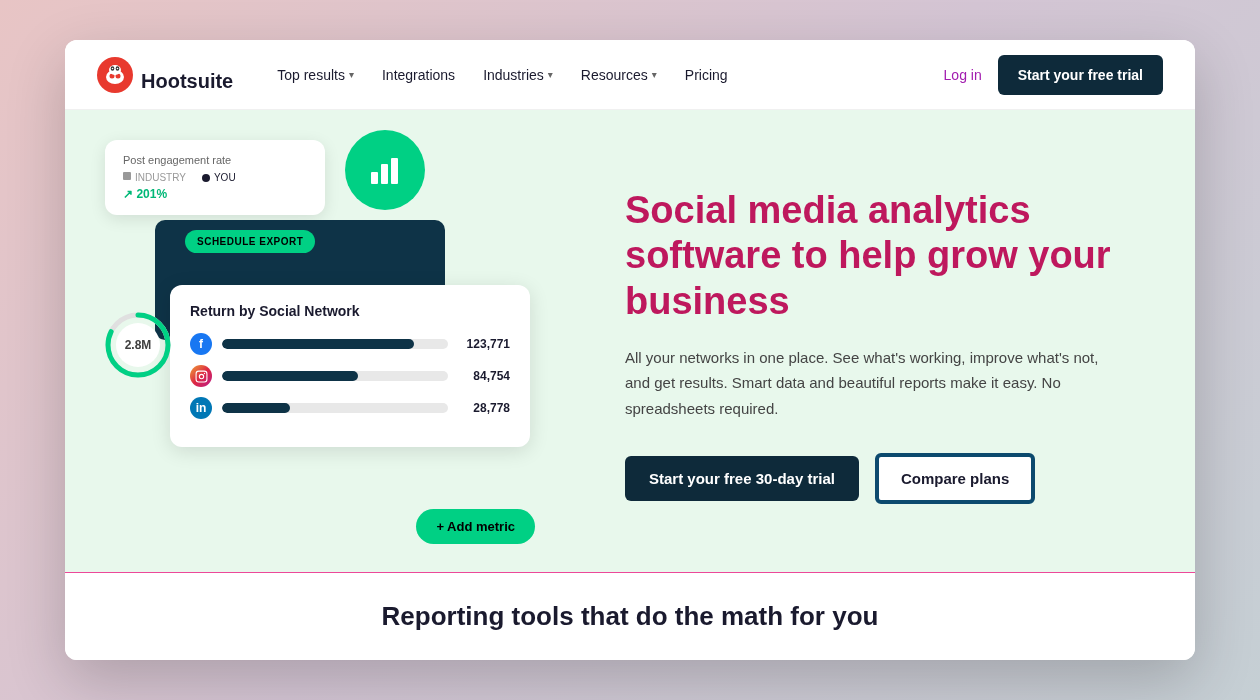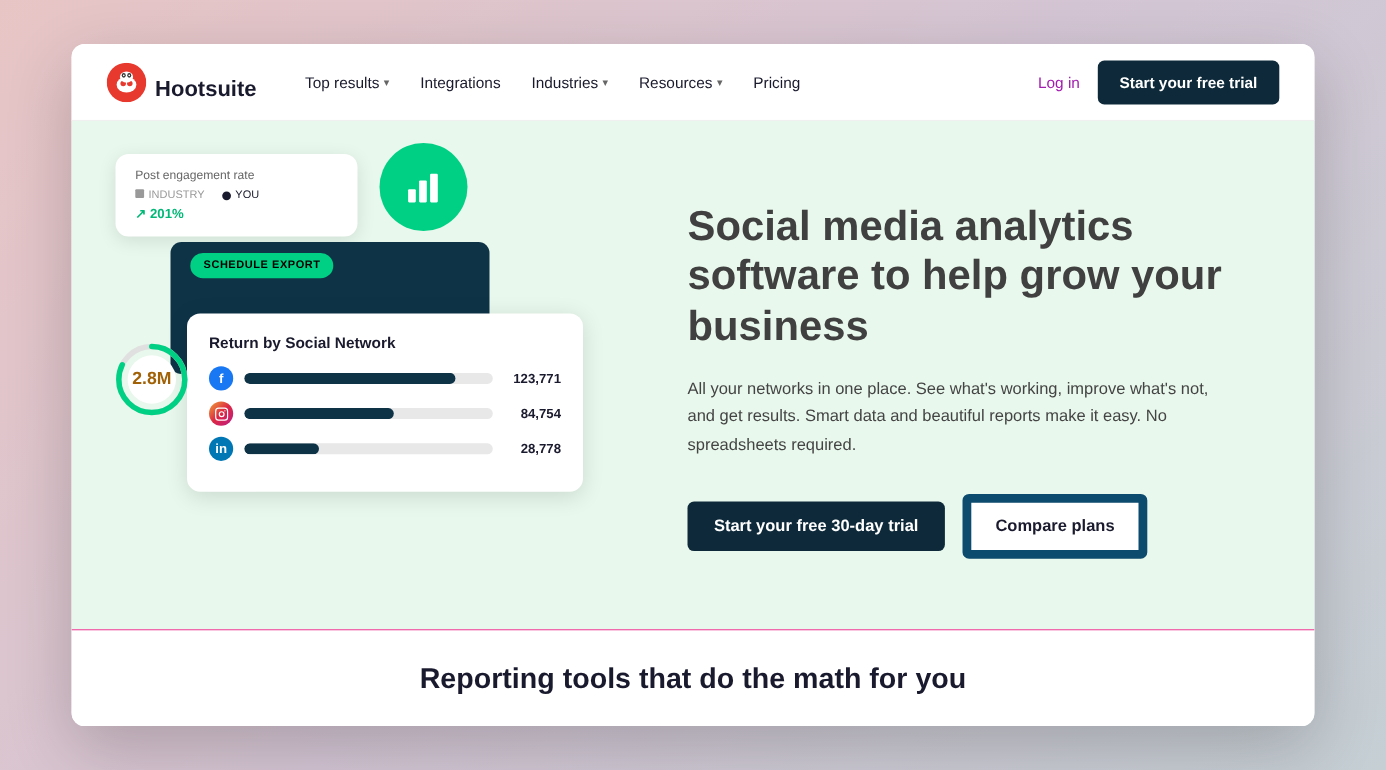--- a/index.html
+++ b/index.html
@@ -178,21 +178,21 @@
       width: 290px;
       height: 120px;
       background: #0e3347;
       border-radius: 10px;
       z-index: 0;
     }
     
     .schedule-btn {
       position: absolute;
       top: 120px;
-      left: 108px;
+      left: 120px;
       background: #00d084;
       color: #000;
       font-size: 10px;
       font-weight: 700;
       padding: 6px 12px;
       border-radius: 20px;
       letter-spacing: 0.5px;
       z-index: 2;
     }
     
@@ -260,23 +260,23 @@
       width: 70px;
       height: 70px;
       z-index: 6;
     }
     .metric-circle svg { width: 70px; height: 70px; }
     .metric-circle-label {
       position: absolute;
       top: 50%;
       left: 50%;
       transform: translate(-50%, -50%);
-      font-size: 16px;
-      font-weight: 700;
-      color: #a16207;
+      font-size: 12px;
+      font-weight: 700;
+      color: #404040;
       text-align: left;
       white-space: nowrap;
     }
     
     .add-metric-btn {
       position: absolute;
       bottom: 28px;
       right: 50px;
       background: #00d084;
       color: #000;
@@ -294,21 +294,21 @@
     .hero-right {
       flex: 1;
       padding: 50px 50px 40px 40px;
       display: flex;
       flex-direction: column;
       justify-content: center;
     }
     .hero-heading {
       font-size: 38px;
       font-weight: 800;
-      color: #404040;
+      color: #be185d;
       line-height: 1.2;
       margin-bottom: 20px;
     }
     .hero-description {
       font-size: 15px;
       color: #444;
       line-height: 1.7;
       margin-bottom: 32px;
       max-width: 480px;
     }
@@ -328,21 +328,21 @@
       border: none;
     }
     .cta-secondary {
       background: #fff;
       color: #1a1a2e;
       padding: 13px 22px;
       border-radius: 6px;
       font-size: 15px;
       font-weight: 600;
       cursor: pointer;
-      border: 8px solid #0c4a6e;
+      border: 4px solid #0c4a6e;
     }
     
     .bottom-section {
       background: #fff;
       padding: 28px 40px;
       display: flex;
       align-items: center;
       justify-content: center;
       flex-shrink: 0;
       border-top: 1px solid #ec4899;
@@ -469,20 +469,23 @@
 
         <div class="social-row">
           <div class="social-icon li-icon">in</div>
           <div class="bar-container">
             <div class="bar-fill" style="width: 30%"></div>
           </div>
           <span class="bar-value">28,778</span>
         </div>
       </div>
 
+      <div class="add-metric-btn">
+        <span>+ Add metric</span>
+      </div>
     </div>
 
     <div class="hero-right">
       <h1 class="hero-heading">Social media analytics software to help grow your business</h1>
       <p class="hero-description">All your networks in one place. See what's working, improve what's not, and get results. Smart data and beautiful reports make it easy. No spreadsheets required.</p>
       <div class="hero-ctas">
         <button class="cta-primary">Start your free 30-day trial</button>
         <button class="cta-secondary">Compare plans</button>
       </div>
     </div>

